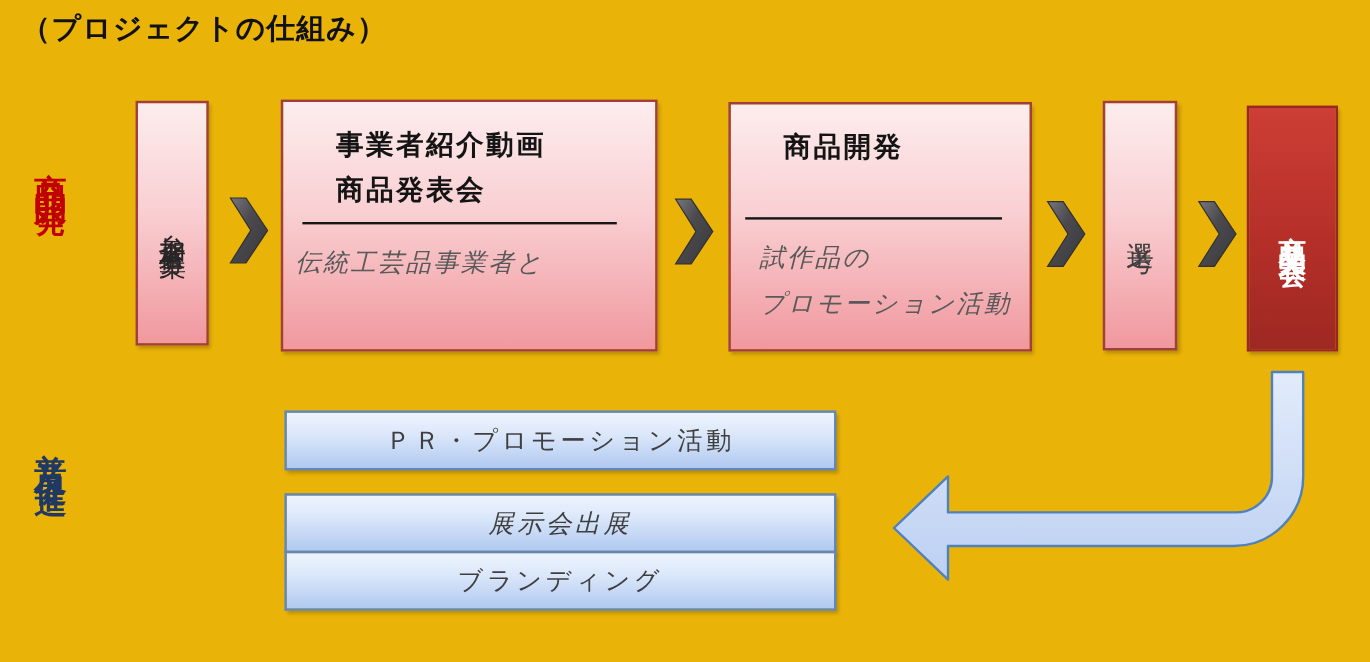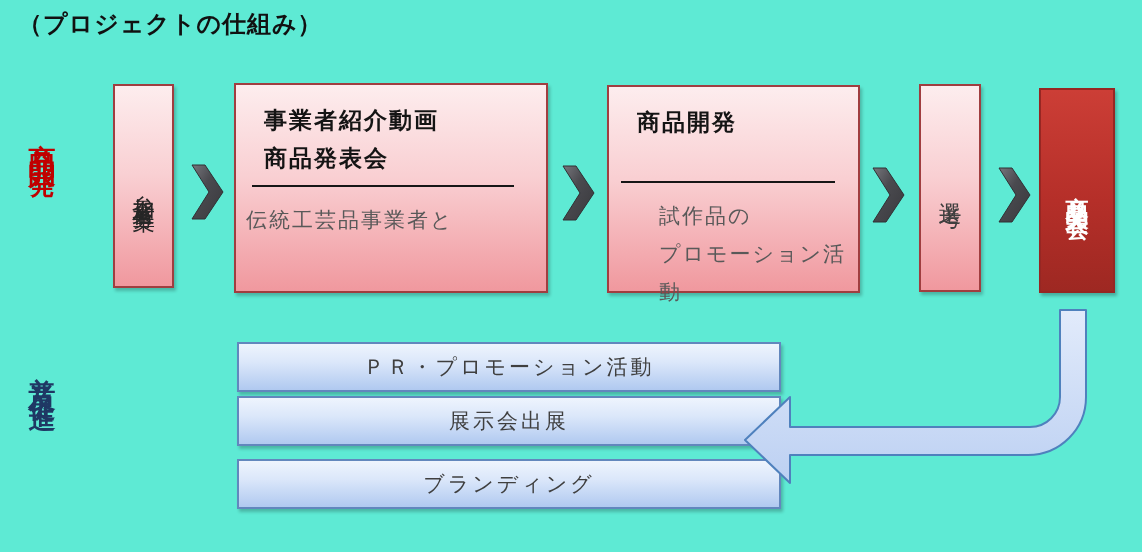--- a/index.html
+++ b/index.html
@@ -4,21 +4,21 @@
 <style>
   * { margin: 0; padding: 0; box-sizing: border-box; }
   html, body { background: #ffffff; }
   body {
     font-family: "Liberation Sans", "DejaVu Sans", sans-serif;
     width: 1142px; height: 552px;
   }
   .canvas {
     position: relative;
     width: 1142px; height: 552px;
-    background: #5eead4;
+    background: #eab308;
     overflow: hidden;
   }
   .page-title {
     position: absolute; left: 18px; top: 8px;
     font-size: 24px; font-weight: bold; color: #111;
     letter-spacing: 1px;
   }
   
   .vlabel {
     position: absolute;
@@ -54,53 +54,53 @@
     border: 2px solid #962723;
     box-shadow: 2px 3px 3px rgba(0,0,0,0.25);
     display: flex; align-items: center; justify-content: center;
   }
   .box-presentation .vtext {
     color: #ffffff; font-weight: bold; letter-spacing: 5px;
   }
   .wide-title {
     padding: 16px 0 0 28px;
     font-size: 23px; font-weight: bold; color: #141414;
-    line-height: 38px; letter-spacing: 2px;
+    line-height: 38px; letter-spacing: 2px; margin-left: 16px;
   }
   .divider {
     border: none; border-top: 2px solid #161616;
     margin: 8px 0 0 16px;
   }
   .box-matching .divider { width: 262px; }
   .box-proddev  .divider { width: 214px; margin-left: 12px; }
   .wide-body {
     padding: 14px 0 0 10px;
     font-size: 21px; color: #595959;
-    line-height: 38px; letter-spacing: 2px;
+    line-height: 38px; letter-spacing: 2px; font-style: italic;
   }
-  .box-proddev .wide-body { padding-left: 24px; margin-left: 26px; }
+  .box-proddev .wide-body { padding-left: 24px; }
 
   
   .chev { position: absolute; width: 34px; height: 58px; }
   .chev1 { left: 190px; top: 163px; }
   .chev2 { left: 561px; top: 164px; }
   .chev3 { left: 871px; top: 166px; }
   .chev4 { left: 997px; top: 166px; }
 
   
   .bluebox {
-    position: absolute; left: 237px; width: 544px; height: 50px;
+    position: absolute; left: 237px; width: 460px; height: 50px;
     background: linear-gradient(to bottom, #eef4fd 0%, #dbe7fa 40%, #b0c9f0 100%);
     border: 2px solid #6287bd;
     box-shadow: 2px 3px 3px rgba(0,0,0,0.22);
     display: flex; align-items: center; justify-content: center;
     font-size: 21px; color: #3f3f3f; letter-spacing: 3px;
   }
   .bluebox.b1 { top: 342px; }
-  .bluebox.b2 { top: 396px; }
+  .bluebox.b2 { top: 411px; font-style: italic; }
   .bluebox.b3 { top: 459px; }
 
   
   .elbow { position: absolute; left: 700px; top: 300px; width: 400px; height: 200px; }
 </style>
 </head>
 <body>
 
 <div class="canvas">
 

